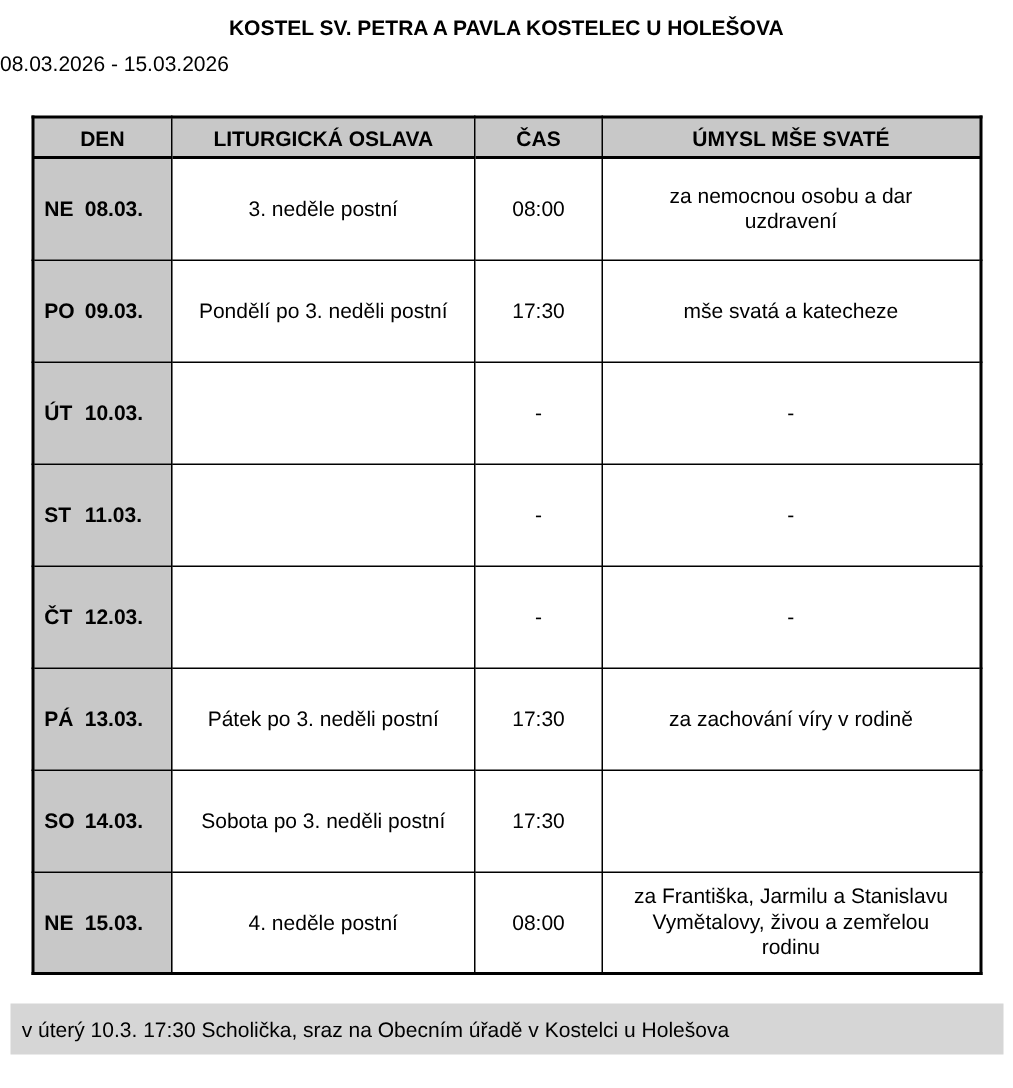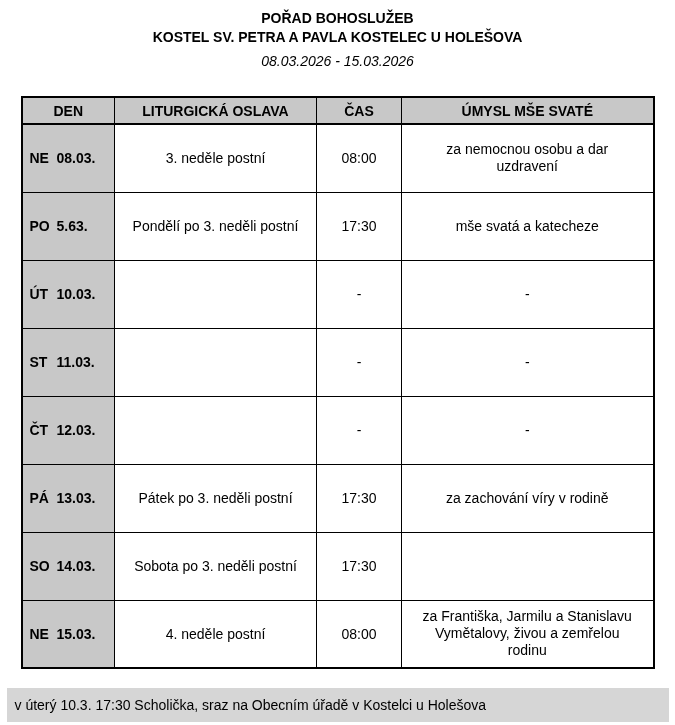--- a/index.html
+++ b/index.html
@@ -7,25 +7,23 @@
   body { font-family: "Liberation Sans", sans-serif; color: #000; }
   .page { width: 675px; height: 725px; overflow: hidden; padding-top: 9px; }
 
   .title-line {
     text-align: center;
     font-weight: bold;
     font-size: 14px;
     line-height: 19px;
   }
   .date-line {
-    text-align: center;
     font-size: 14px;
     line-height: 19px;
     margin-top: 5px;
-    font-style: italic;
   }
 
   table.schedule {
     border-collapse: collapse;
     table-layout: fixed;
     width: 632px;
     margin: 25px auto 0 auto;
     border: 2px solid #000;
   }
   .schedule th {
@@ -61,21 +59,20 @@
     background: var(--footer-gray, #d4d4d4);
     font-size: 14px;
     padding: 9px 8px;
   }
 </style>
 </head>
 <body>
 
 <div class="page">
 
-  <div class="title-line">POŘAD BOHOSLUŽEB</div>
   <div class="title-line">KOSTEL SV. PETRA A PAVLA KOSTELEC U HOLEŠOVA</div>
   <div class="date-line">08.03.2026 - 15.03.2026</div>
 
   <table class="schedule">
     <colgroup>
       <col style="width:93px">
       <col style="width:202px">
       <col style="width:85px">
       <col style="width:252px">
     </colgroup>
@@ -88,21 +85,21 @@
       </tr>
     </thead>
     <tbody>
       <tr>
         <td class="day-cell"><span class="day-abbr">NE</span><span>08.03.</span></td>
         <td class="celebration-cell">3. neděle postní</td>
         <td class="time-cell">08:00</td>
         <td class="intention-cell">za nemocnou osobu a dar uzdravení</td>
       </tr>
       <tr>
-        <td class="day-cell"><span class="day-abbr">PO</span><span>5.63.</span></td>
+        <td class="day-cell"><span class="day-abbr">PO</span><span>09.03.</span></td>
         <td class="celebration-cell">Pondělí po 3. neděli postní</td>
         <td class="time-cell">17:30</td>
         <td class="intention-cell">mše svatá a katecheze</td>
       </tr>
       <tr>
         <td class="day-cell"><span class="day-abbr">ÚT</span><span>10.03.</span></td>
         <td class="celebration-cell"></td>
         <td class="time-cell">-</td>
         <td class="intention-cell">-</td>
       </tr>

